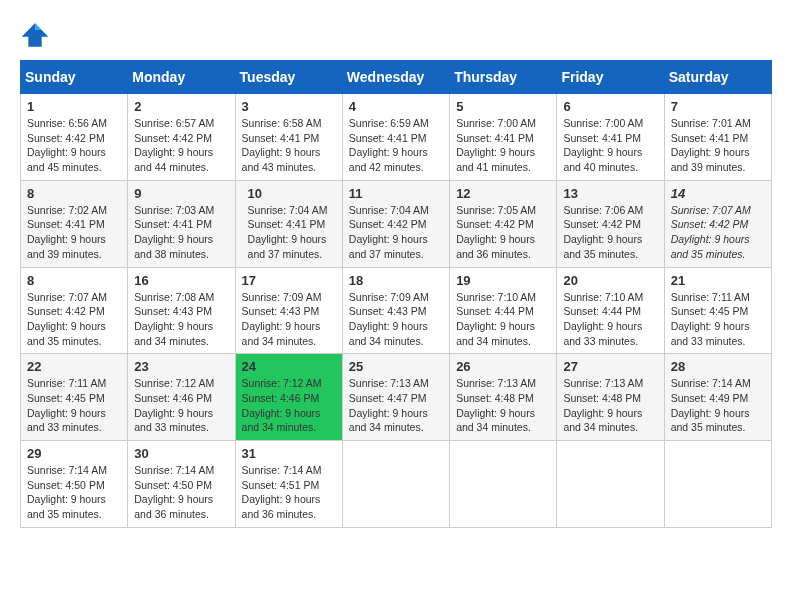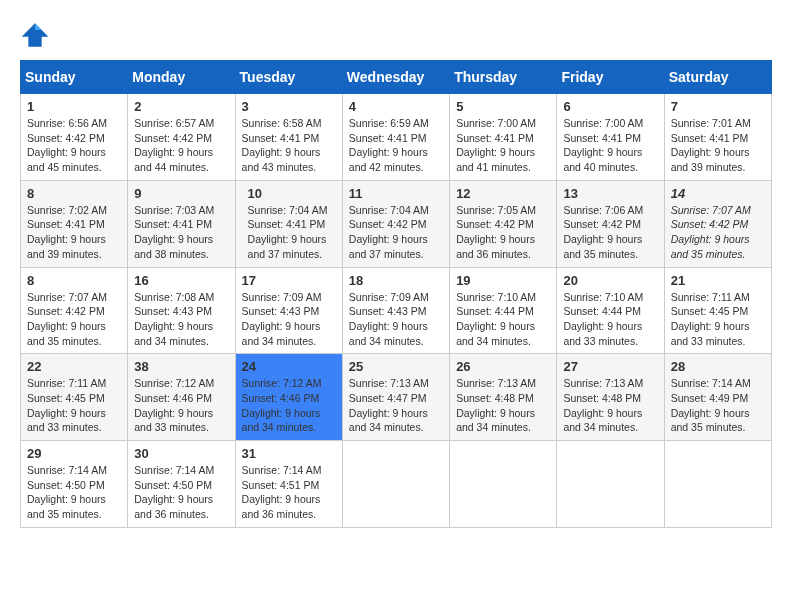--- a/index.html
+++ b/index.html
@@ -203,24 +203,24 @@
         <span class="day-num">21</span>
         <span class="cell-text">Sunrise: 7:11 AM<br>Sunset: 4:45 PM<br>Daylight: 9 hours and 33 minutes.</span>
       </td>
       </tr>
       <tr>
         <td style="background: rgb(245, 245, 245);">
         <span class="day-num">22</span>
         <span class="cell-text">Sunrise: 7:11 AM<br>Sunset: 4:45 PM<br>Daylight: 9 hours and 33 minutes.</span>
       </td>
         <td style="background: rgb(245, 245, 245);">
-        <span class="day-num">38</span>
+        <span class="day-num">23</span>
         <span class="cell-text">Sunrise: 7:12 AM<br>Sunset: 4:46 PM<br>Daylight: 9 hours and 33 minutes.</span>
       </td>
-        <td style="background: #3b82f6;">
+        <td style="background: #22c55e;">
         <span class="day-num">24</span>
         <span class="cell-text">Sunrise: 7:12 AM<br>Sunset: 4:46 PM<br>Daylight: 9 hours and 34 minutes.</span>
       </td>
         <td style="background: rgb(245, 245, 245);">
         <span class="day-num">25</span>
         <span class="cell-text">Sunrise: 7:13 AM<br>Sunset: 4:47 PM<br>Daylight: 9 hours and 34 minutes.</span>
       </td>
         <td style="background: rgb(245, 245, 245);">
         <span class="day-num">26</span>
         <span class="cell-text">Sunrise: 7:13 AM<br>Sunset: 4:48 PM<br>Daylight: 9 hours and 34 minutes.</span>

